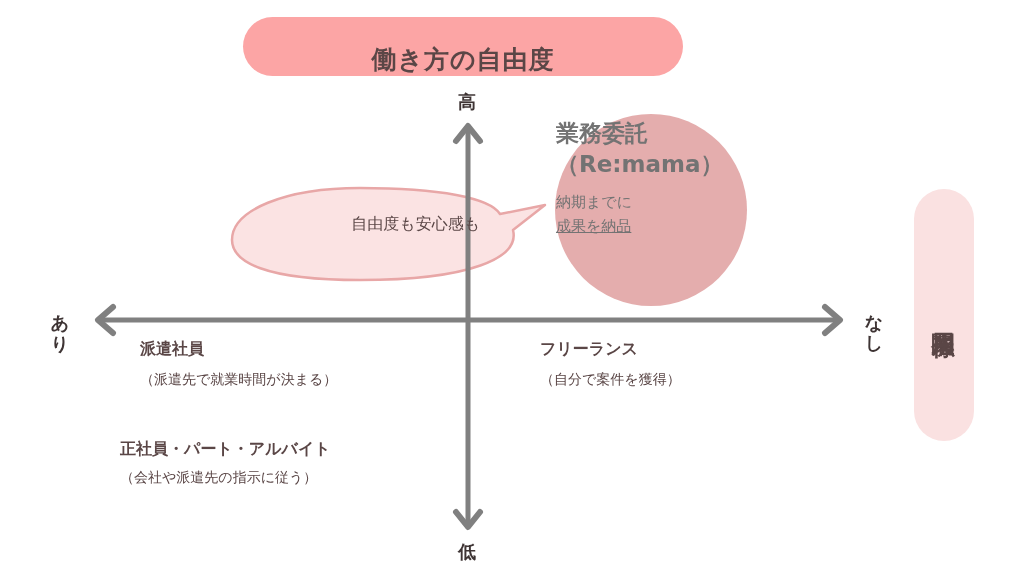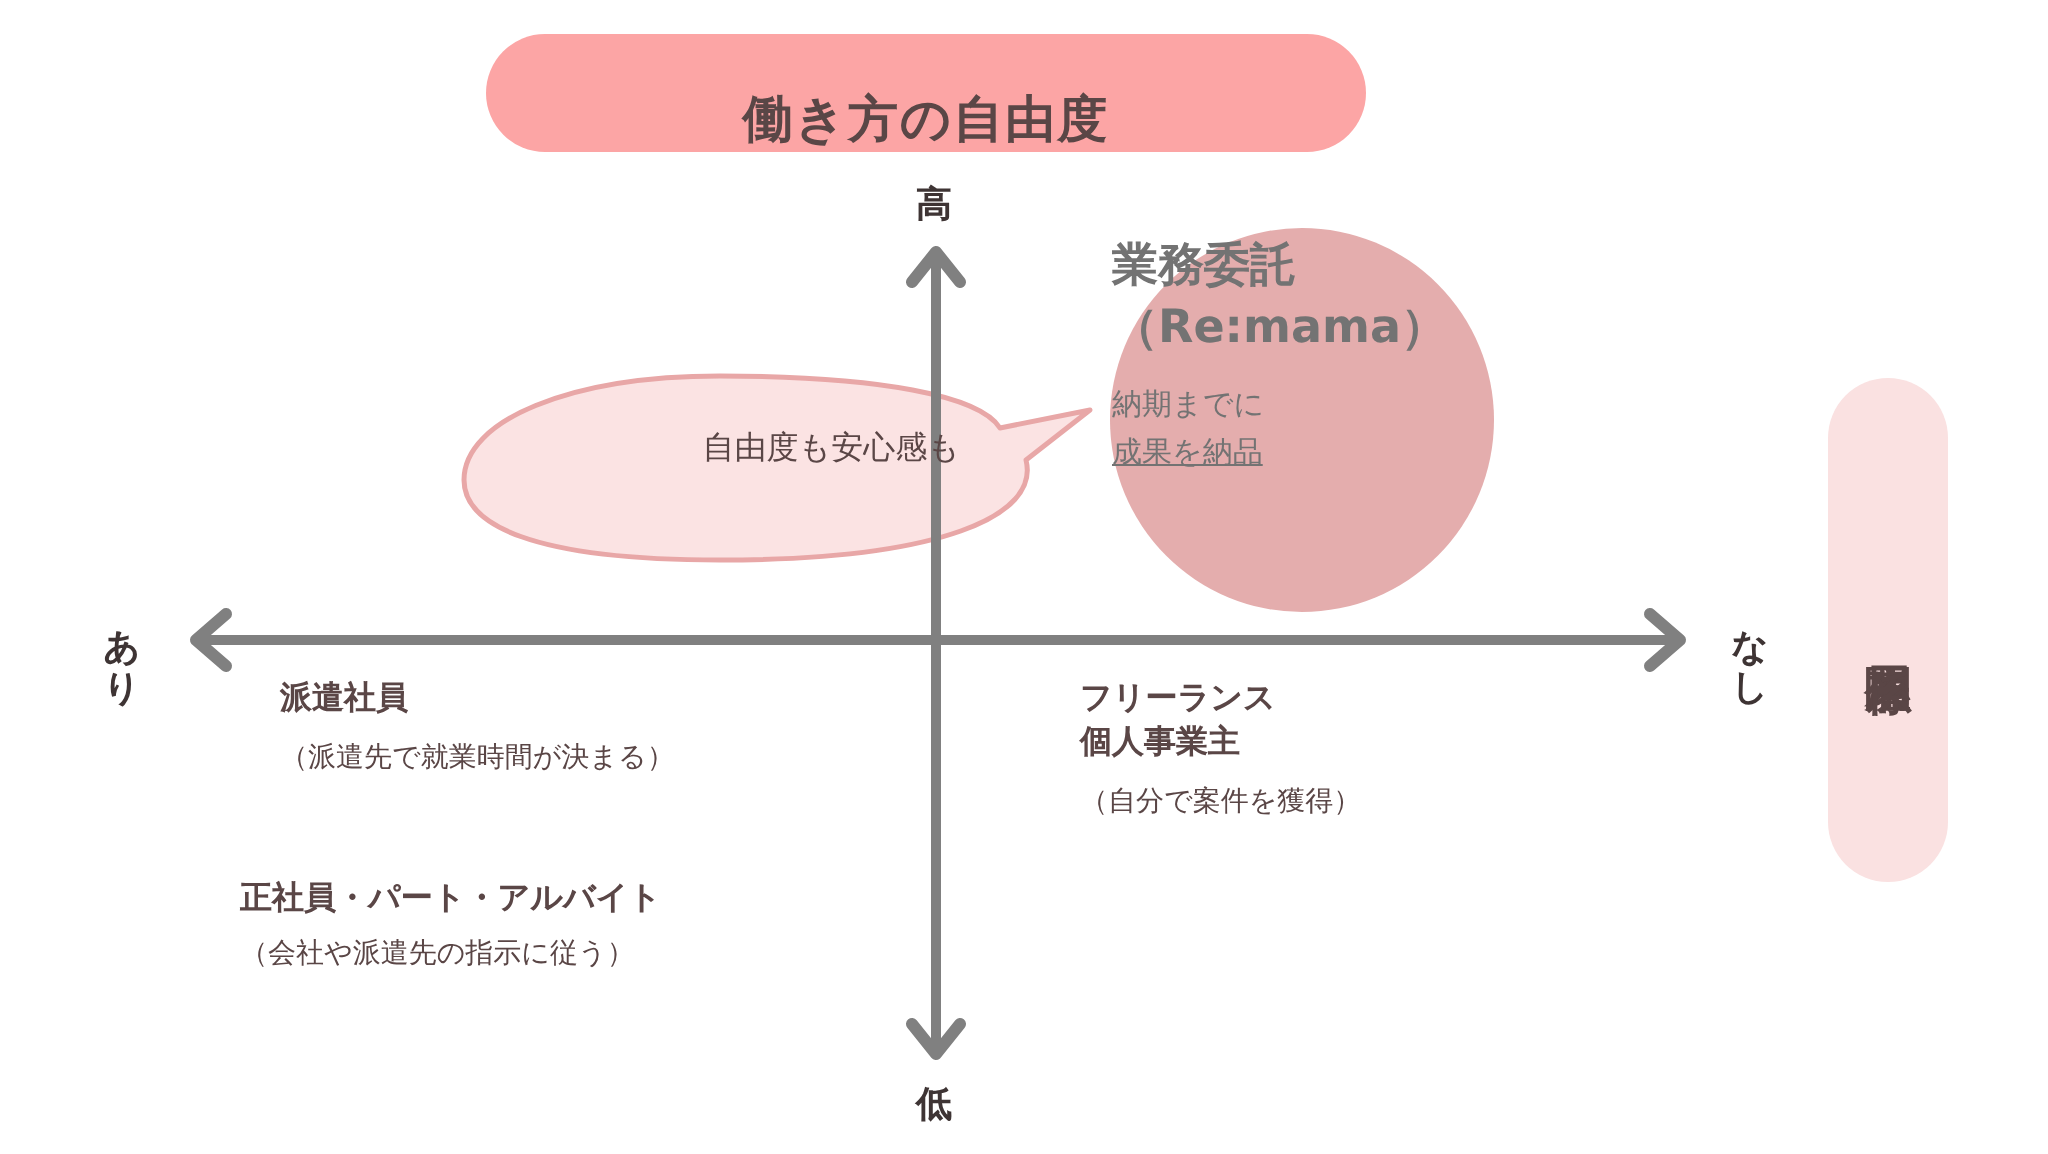--- a/index.html
+++ b/index.html
@@ -75,15 +75,14 @@
   <div class="s" style="margin-top:8px;">（派遣先で就業時間が決まる）</div>
 </div>
 
 <div class="cat" style="left:120px; top:438px; width:300px;">
   <div class="t">正社員・パート・アルバイト</div>
   <div class="s" style="margin-top:6px;">（会社や派遣先の指示に従う）</div>
 </div>
 
 <div class="cat" style="left:540px; top:338px; width:230px;">
   <div class="t">フリーランス</div>
-  <div class="t">個人事業主</div>
   <div class="s" style="margin-top:8px;">（自分で案件を獲得）</div>
 </div>
 
 </body></html>

